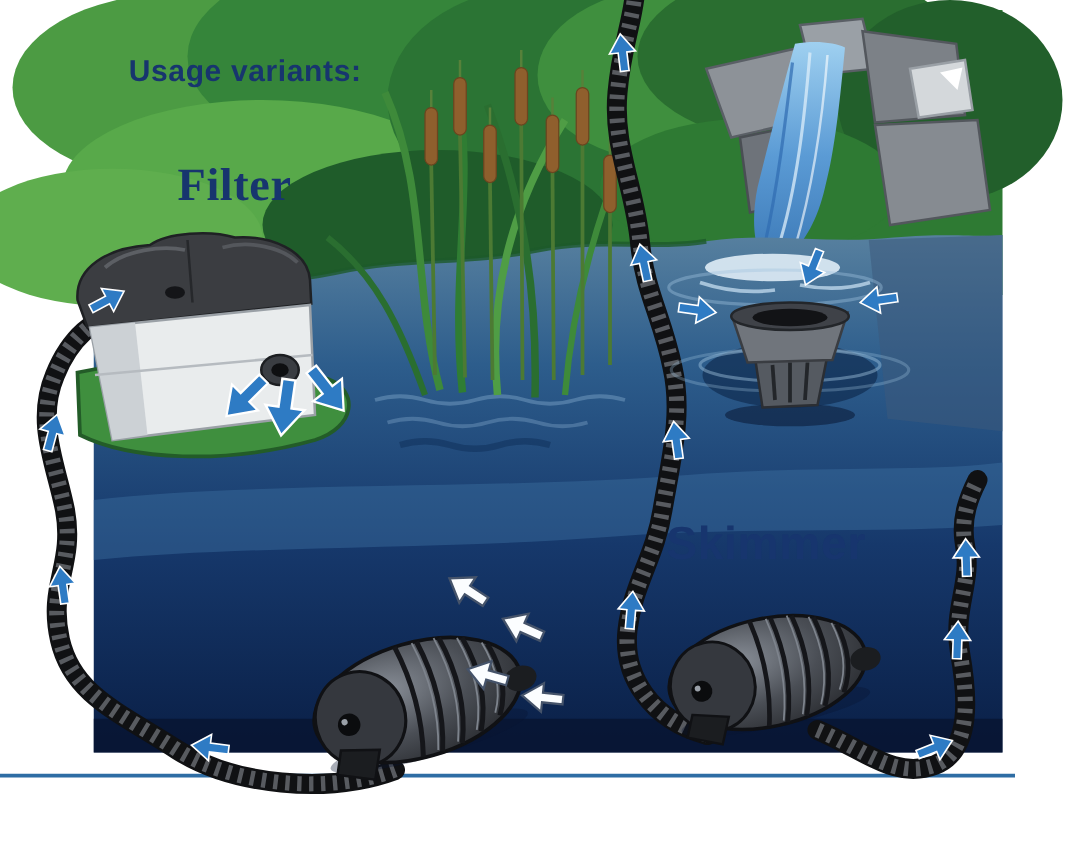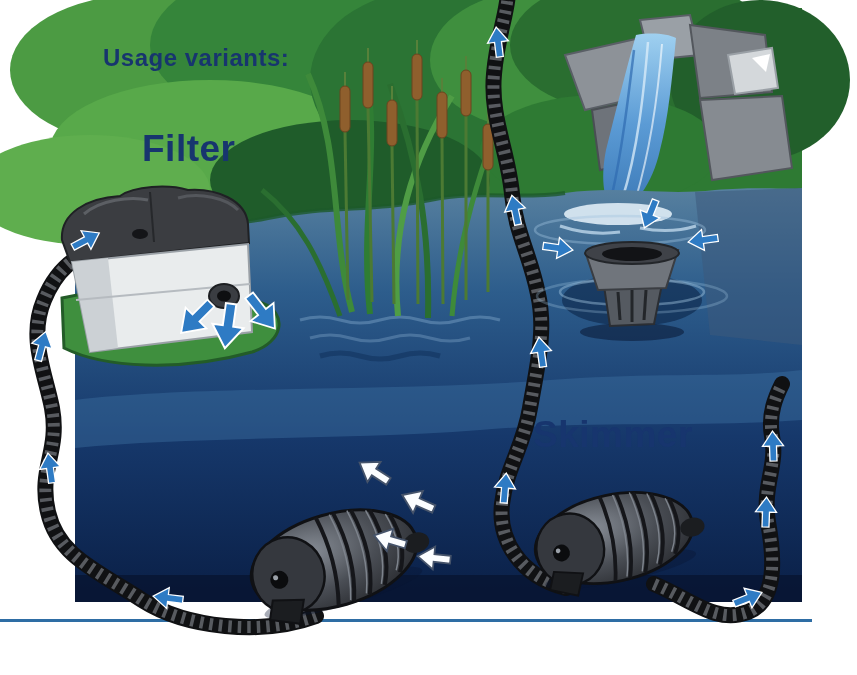--- a/index.html
+++ b/index.html
@@ -8,21 +8,21 @@
     --divider:#2e6da4;
   }
   html,body{margin:0;padding:0;background:#ffffff;}
   .stage{
     position:relative;width:857px;height:675px;overflow:hidden;background:#ffffff;
     font-family:"Liberation Sans", sans-serif;
   }
   .stage svg{position:absolute;left:0;top:0;}
   .lbl{position:absolute;color:var(--navy);font-weight:bold;line-height:1;letter-spacing:.5px;}
   .lbl.title{left:103px;top:46px;font-size:24px;}
-  .lbl.filter{left:142px;top:130px;font-size:37px;}
+  .lbl.filter{left:142px;top:130px;font-size:37px;font-family:Liberation Serif, serif;}
   .lbl.skimmer{left:533px;top:416px;font-size:37px;text-align:right;}
 </style>
 </head>
 <body>
 
 <div class="stage">
 
 <svg viewBox="0 0 857 675" width="857" height="675">
   <defs>
     <linearGradient id="pondG" x1="0" y1="0" x2="0" y2="1">

